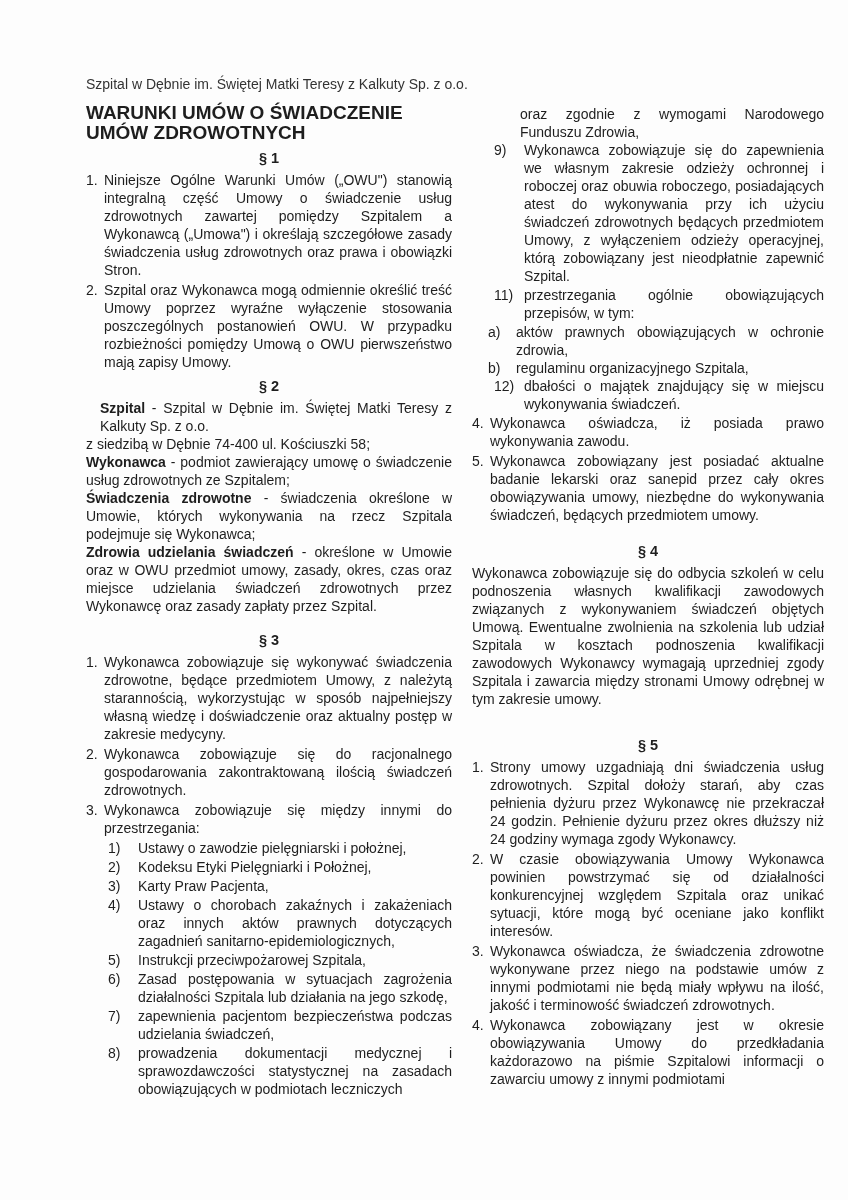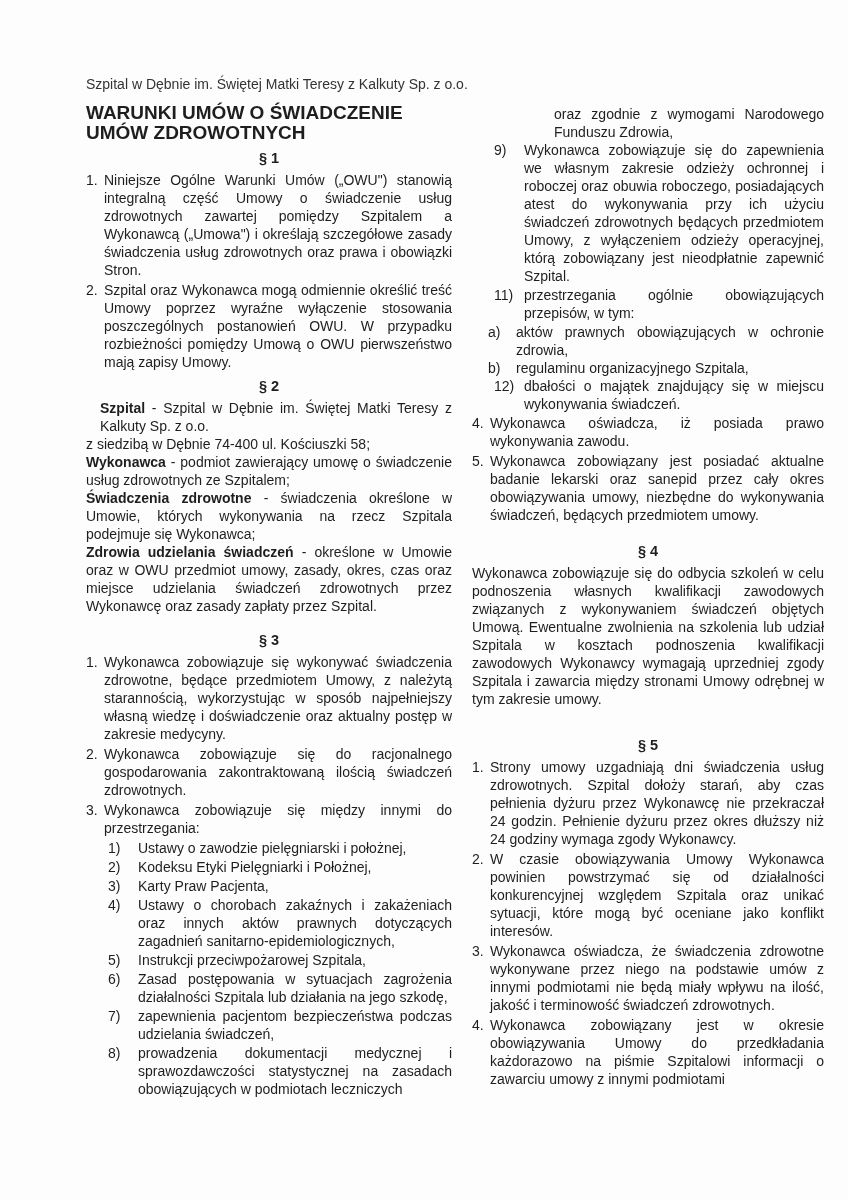--- a/index.html
+++ b/index.html
@@ -16,21 +16,21 @@
   .item .num { flex:0 0 18px; }
   .item .txt { flex:1; text-align:justify; }
   .sub { display:flex; margin-left:22px; margin-bottom:1px; }
   .sub .num { flex:0 0 30px; }
   .sub .txt { flex:1; text-align:justify; }
   .subsub { display:flex; margin-left:16px; }
   .subsub .num { flex:0 0 28px; }
   .subsub .txt { flex:1; text-align:justify; }
   .def { margin-left:14px; }
   .b { font-weight:bold; }
-  .cont { margin-left:82px; text-align:justify; }
+  .cont { margin-left:48px; text-align:justify; }
   .gap { height:10px; }
   .gap2 { height:22px; }
 </style>
 </head>
 <body>
 
 <div class="header">Szpital  w Dębnie im. Świętej Matki Teresy z Kalkuty Sp. z o.o.</div>
 
 <div class="col left">
   <div class="title">WARUNKI UMÓW O ŚWIADCZENIE UMÓW ZDROWOTNYCH</div>

